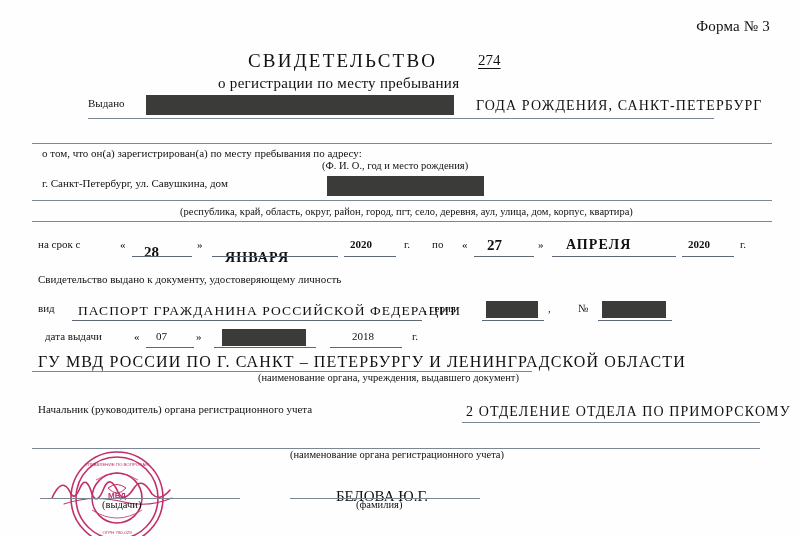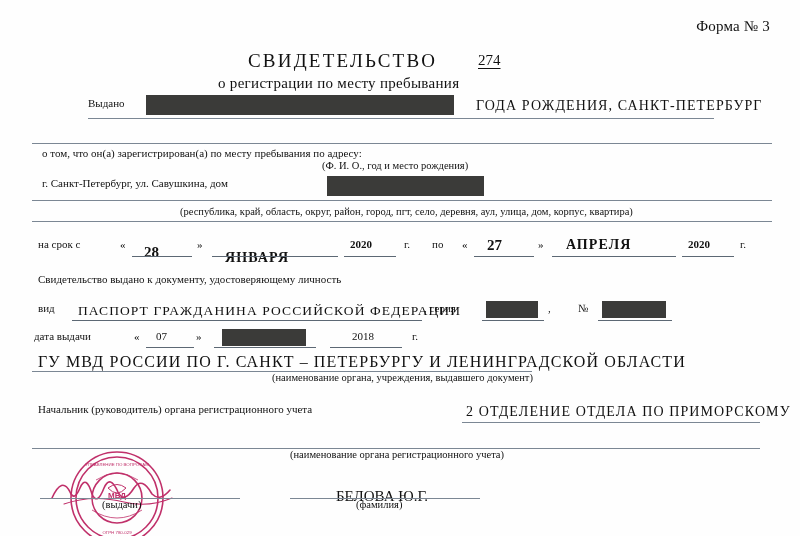--- a/index.html
+++ b/index.html
@@ -159,34 +159,34 @@
   <div class="lbl sp-caps" style="left:78px; top:303px; font-size:13.5px;">ПАСПОРТ ГРАЖДАНИНА РОССИЙСКОЙ ФЕДЕРАЦИИ</div>
   <div class="u-line" style="left:72px; top:320px; width:350px;"></div>
   <div class="lbl" style="left:424px; top:302px;">, серия</div>
   <div class="redact" style="left:486px; top:301px; width:52px; height:17px;"></div>
   <div class="u-line" style="left:482px; top:320px; width:62px;"></div>
   <div class="lbl" style="left:548px; top:302px;">,</div>
   <div class="lbl" style="left:578px; top:302px;">№</div>
   <div class="redact" style="left:602px; top:301px; width:64px; height:17px;"></div>
   <div class="u-line" style="left:598px; top:320px; width:74px;"></div>
 
-  <div class="lbl" style="left:34px; top:330px;">дата выдачи</div>
+  <div class="lbl" style="left:45px; top:330px;">дата выдачи</div>
   <div class="lbl" style="left:134px; top:330px;">«</div>
   <div class="lbl" style="left:156px; top:330px;">07</div>
   <div class="u-line" style="left:146px; top:347px; width:48px;"></div>
   <div class="lbl" style="left:196px; top:330px;">»</div>
   <div class="redact" style="left:222px; top:329px; width:84px; height:17px;"></div>
   <div class="u-line" style="left:214px; top:347px; width:102px;"></div>
   <div class="lbl" style="left:352px; top:330px;">2018</div>
   <div class="u-line" style="left:330px; top:347px; width:72px;"></div>
   <div class="lbl" style="left:412px; top:330px;">г.</div>
 
   <div class="lbl sp-caps" style="left:38px; top:353px; font-size:16px;">ГУ  МВД  РОССИИ  ПО  Г. САНКТ – ПЕТЕРБУРГУ  И  ЛЕНИНГРАДСКОЙ ОБЛАСТИ</div>
   <div class="rule" style="left:32px; top:371px; width:500px;"></div>
-  <div class="small-lbl" style="left:272px; top:372px;text-align:center;">(наименование органа, учреждения, выдавшего документ)</div>
+  <div class="small-lbl" style="left:258px; top:372px;text-align:center;">(наименование органа, учреждения, выдавшего документ)</div>
 
   <div class="lbl" style="left:38px; top:403px;">Начальник (руководитель) органа регистрационного учета</div>
   <div class="lbl sp-caps" style="left:466px; top:404px; font-size:14px;">2 ОТДЕЛЕНИЕ ОТДЕЛА  ПО ПРИМОРСКОМУ</div>
   <div class="rule" style="left:462px; top:422px; width:298px;"></div>
   <div class="rule" style="left:32px; top:448px; width:728px;"></div>
   <div class="small-lbl" style="left:290px; top:449px;">(наименование органа регистрационного учета)</div>
 
   <div class="stamp">
     <svg width="150" height="90" viewBox="0 0 150 90">
       <g fill="none" stroke="#c0306a" stroke-width="1.6">

